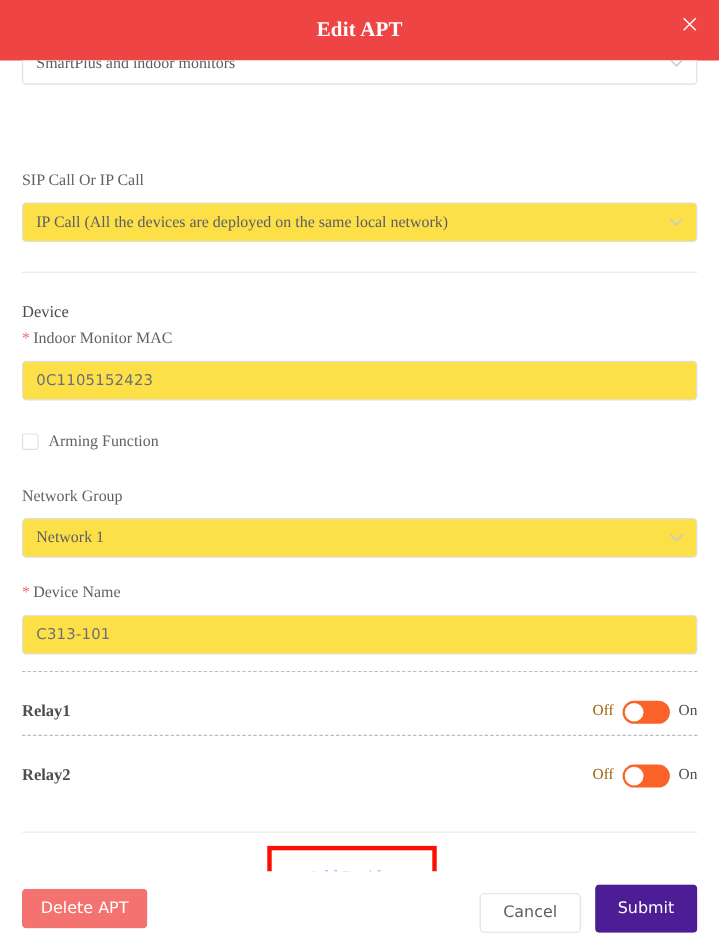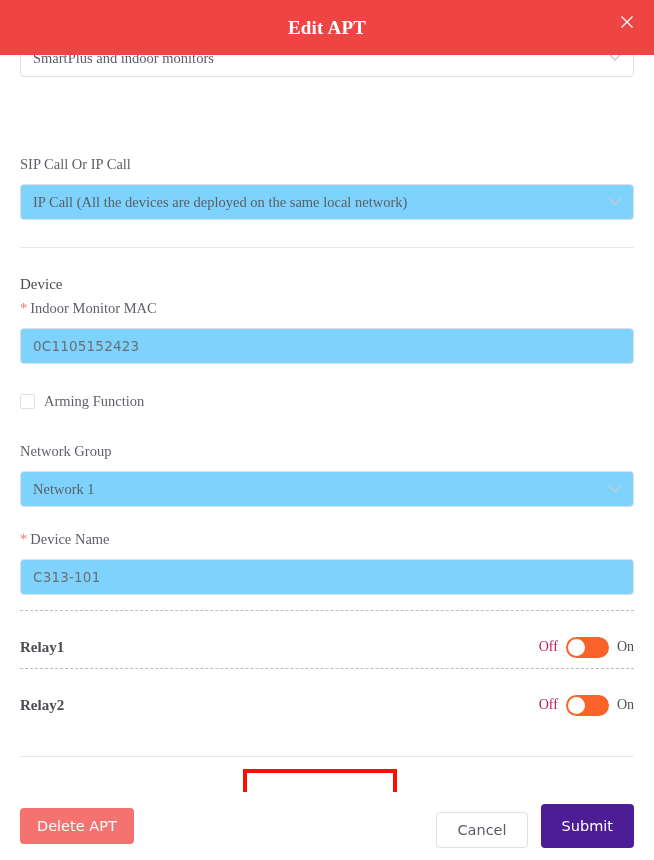--- a/index.html
+++ b/index.html
@@ -101,21 +101,21 @@
     color: #f56c6c;
     font-size: 14.5px;
     margin-right: 3px;
   }
 
   .input-box {
     position: relative;
     height: 36px;
     border: 1px solid #dcdfe6;
     border-radius: 4px;
-    background: #7dd3fc;
+    background: #fde047;
     box-sizing: border-box;
     display: flex;
     align-items: center;
   }
   .input-box .val {
     padding-left: 12px;
     font-size: 14.5px;
     color: #5a5e66;
     white-space: nowrap;
     overflow: hidden;
@@ -184,21 +184,21 @@
     color: #4a4d52;
   }
   .relay-toggle {
     display: flex;
     align-items: center;
     gap: 8px;
   }
   .tg-label {
     font-size: 14px;
   }
-  .tg-label.off { color: #be185d; }
+  .tg-label.off { color: #a16207; }
   .tg-label.on  { color: #4b4e53; }
   .switch {
     width: 43px;
     height: 21px;
     border-radius: 11px;
     background: #fb6229;
     position: relative;
     cursor: pointer;
     flex: 0 0 auto;
   }

